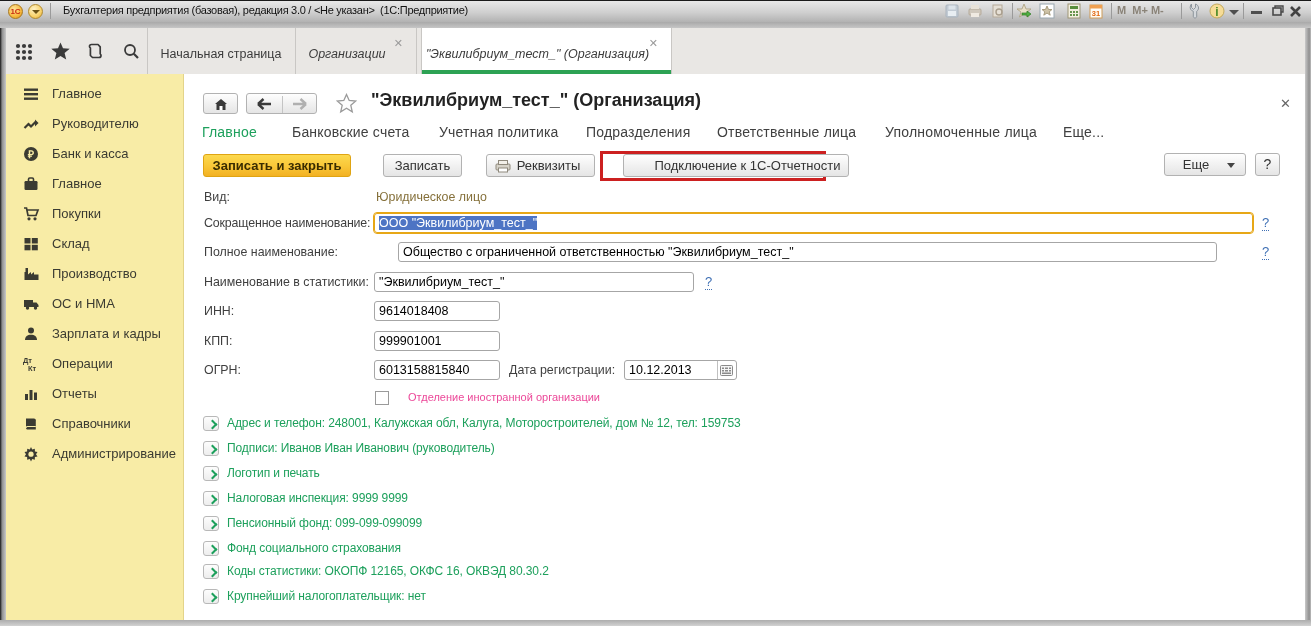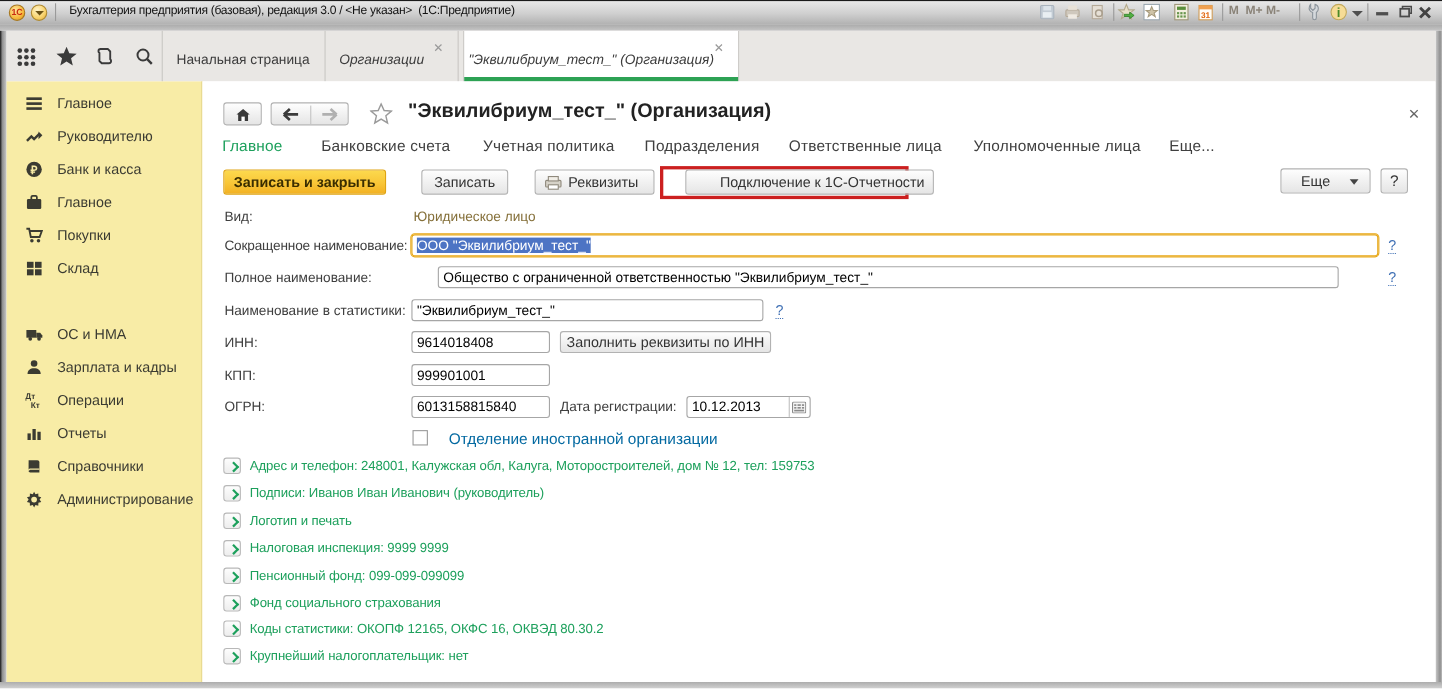--- a/index.html
+++ b/index.html
@@ -58,21 +58,21 @@
 .navbtn { border:1px solid #b2b2b2; border-radius:3px;
   background:linear-gradient(#fefefe,#f0f0f0 55%,#e5e5e5); }
 .inp { position:absolute; border:1px solid #a6a6a6; border-radius:3px; background:#fff;
   font-size:12.5px; color:#000; padding:2px 4px; line-height:15px; white-space:nowrap; overflow:hidden; }
 
 .glink { position:absolute; color:#1da05c; font-size:12px; letter-spacing:-0.1px; white-space:nowrap; }
 .gbtn { position:absolute; left:19px; width:16px; height:15px; border:1px solid #b8b8b8;
   border-radius:3px; background:linear-gradient(#fdfdfd,#ededed); }
 .gbtn:after { content:""; position:absolute; left:5px; top:3.5px; width:5px; height:5px;
   border-right:2px solid #1da05c; border-top:2px solid #1da05c; transform:rotate(45deg); }
-.lab { position:absolute; color:#0369a1; font-size:14px; white-space:nowrap; }
+.lab { position:absolute; color:#ec4899; font-size:11px; white-space:nowrap; }
 .flab { position:absolute; color:#3f3f3f; font-size:12.4px; white-space:nowrap; }
 .nav { position:absolute; color:#404040; font-size:14px; letter-spacing:0.2px; white-space:nowrap; }
 .qm { position:absolute; color:#3e6fb4; font-size:13px; border-bottom:1px dotted #3e6fb4; }
 </style>
 </head>
 <body>
 
 <div class="abs" id="titlebar"></div>
 <div class="abs" id="frame-strip"></div>
 <div class="abs" id="frame-left"></div>
@@ -243,20 +243,27 @@
       <svg width="16" height="16">
         <g fill="#3b3b32">
           <rect x="1.5" y="2" width="6" height="5.5"></rect>
           <rect x="8.8" y="2" width="6" height="5.5"></rect>
           <rect x="1.5" y="8.8" width="6" height="5.5"></rect>
           <rect x="8.8" y="8.8" width="6" height="5.5"></rect>
         </g>
       </svg>
       <span class="txt">Склад</span>
     </div>
+  <div class="mitem" style="top:185px;">
+      <svg width="17" height="16">
+        <path d="M1.5 14 L1.5 6 L5 6 L5 8.5 L8 6 L8 8.5 L11 6 L11 8.5 L15.5 8.5 L15.5 14 Z" fill="#3b3b32"></path>
+        <rect x="2.5" y="2" width="2.5" height="4" fill="#3b3b32"></rect>
+      </svg>
+      <span class="txt">Производство</span>
+    </div>
   <div class="mitem" style="top:245px;">
       <svg width="16" height="16">
         <circle cx="8" cy="4.5" r="3" fill="#3b3b32"></circle>
         <path d="M2 14 C2 10.5 4.5 8.7 8 8.7 C11.5 8.7 14 10.5 14 14 Z" fill="#3b3b32"></path>
       </svg>
       <span class="txt">Зарплата и кадры</span>
     </div>
   <div class="mitem" style="top:215px;">
       <svg width="18" height="16">
         <rect x="1" y="4" width="9" height="7" fill="#3b3b32"></rect>
@@ -355,21 +362,20 @@
   <div class="flab" style="left:20px; top:171px;">Полное наименование:</div>
   <div class="inp" style="left:190px; top:168px; width:819px; height:20px;margin-left:24px;">Общество с ограниченной ответственностью "Эквилибриум_тест_"</div>
   <div class="qm" style="left:1078px; top:170px;">?</div>
 
   <div class="flab" style="left:20px; top:201px;">Наименование в статистики:</div>
   <div class="inp" style="left:190px; top:198px; width:320px; height:20px;">"Эквилибриум_тест_"</div>
   <div class="qm" style="left:521px; top:200px;">?</div>
 
   <div class="flab" style="left:20px; top:230px;">ИНН:</div>
   <div class="inp" style="left:190px; top:227px; width:126px; height:20px;">9614018408</div>
-  <div class="btn" style="left:325px; top:227px; width:192px; height:20px; line-height:18px;">Заполнить реквизиты по ИНН</div>
 
   <div class="flab" style="left:20px; top:260px;">КПП:</div>
   <div class="inp" style="left:190px; top:257px; width:126px; height:20px;">999901001</div>
 
   <div class="flab" style="left:20px; top:289px;">ОГРН:</div>
   <div class="inp" style="left:190px; top:286px; width:126px; height:20px;">6013158815840</div>
   <div class="flab" style="left:325px; top:289px;">Дата регистрации:</div>
   <div class="inp" style="left:440px; top:286px; width:113px; height:20px;">10.12.2013
     <div style="position:absolute; right:18px; top:0; width:1px; height:18px; background:#c0c0c0;"></div>
     <svg style="position:absolute;right:3px;top:4px;" width="13" height="11">

